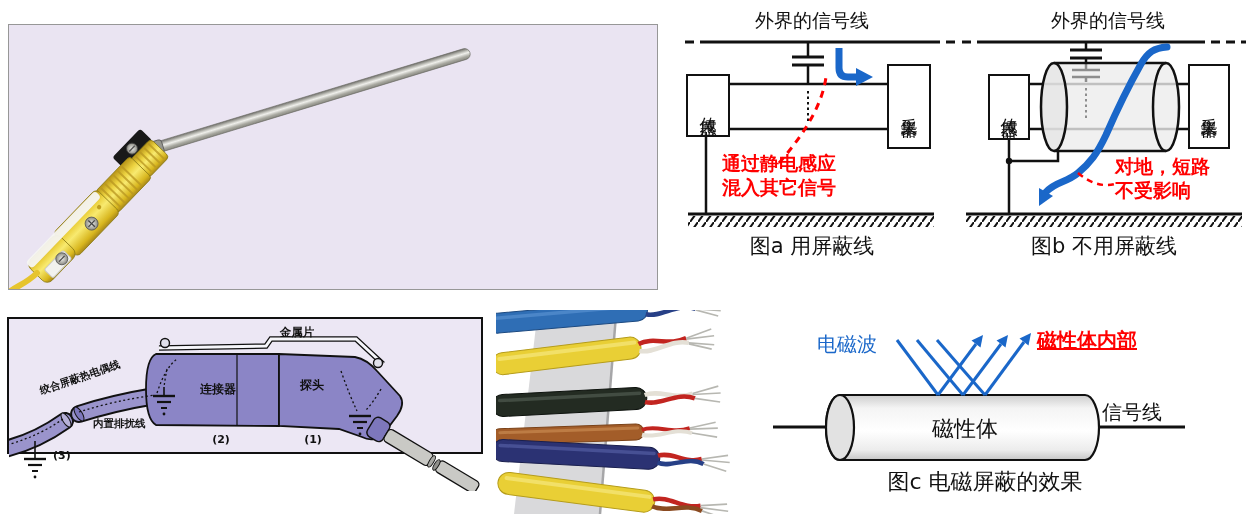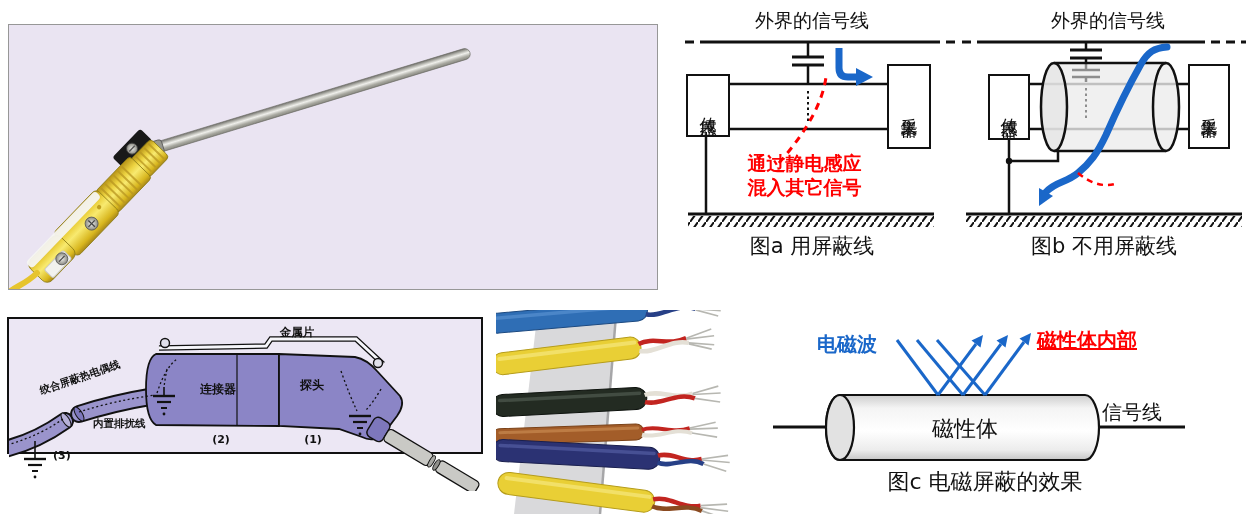--- a/index.html
+++ b/index.html
@@ -8,22 +8,22 @@
   .panel{position:absolute;box-sizing:border-box;}
   .fig{position:absolute;}
   .fig svg{position:absolute;left:0;top:0;}
   .lbl{position:absolute;white-space:nowrap;color:#111;}
   .center{text-align:center;}
   .box{position:absolute;border:2.5px solid #111;background:#fff;display:flex;
        align-items:center;justify-content:center;box-sizing:border-box;}
   .vtext{writing-mode:vertical-rl;text-orientation:upright;font-size:17px;line-height:1;
          letter-spacing:2px;color:#111;}
   .red{color:#FF0000;font-weight:bold;}
-  .blue{color:#1A67C9;font-weight:bold;}
-  .note{position:absolute;font-size:19px;line-height:1.25;text-align:center;}
+  .blue{color:#1A67C9;font-weight:normal;}
+  .note{position:absolute;font-size:19px;line-height:1.25;text-align:left;}
   .cap{position:absolute;font-size:21px;text-align:center;}
   .toplab{position:absolute;font-size:19px;text-align:center;}
   .small{font-size:11px;font-weight:bold;}
 </style>
 </head>
 <body>
 
 <div class="panel" style="left:8px;top:24px;width:650px;height:266px;background:#EAE4F2;border:1px solid #979797;">
   <svg width="648" height="264" viewBox="0 0 648 264">
     <defs>
@@ -181,20 +181,24 @@
       <rect x="8" y="214" width="276" height="11" fill="url(#hb)"></rect>
     </g>
   </svg>
   <div class="toplab" style="left:40px;top:6px;width:220px;">外界的信号线</div>
   <div class="box" style="left:30px;top:72px;width:42px;height:66px;">
     <span class="vtext">传感器</span>
   </div>
   <div class="box" style="left:230px;top:62px;width:42px;height:85px;">
     <span class="vtext">采集器</span>
   </div>
+  <div class="note red" style="left:157px;top:153px;width:128px;">
+    <div>对地，短路</div>
+    <div>不受影响</div>
+  </div>
   <div class="cap" style="left:16px;top:230px;width:260px;">图b 不用屏蔽线</div>
 </div>
 
 <div class="panel" style="left:7px;top:317px;width:476px;height:137px;background:#ECE7F4;border:2px solid #111;">
   <svg width="472" height="172" viewBox="0 0 472 172">
 
     <g>
       <path d="M-4,130 Q28,122 56,102" fill="none" stroke="#111" stroke-width="18" stroke-linecap="round"></path>
       <path d="M-4,130 Q28,122 56,102" fill="none" stroke="#9a94cc" stroke-width="14" stroke-linecap="round"></path>
       <path d="M70,95 Q104,84 146,77" fill="none" stroke="#111" stroke-width="18" stroke-linecap="round"></path>

